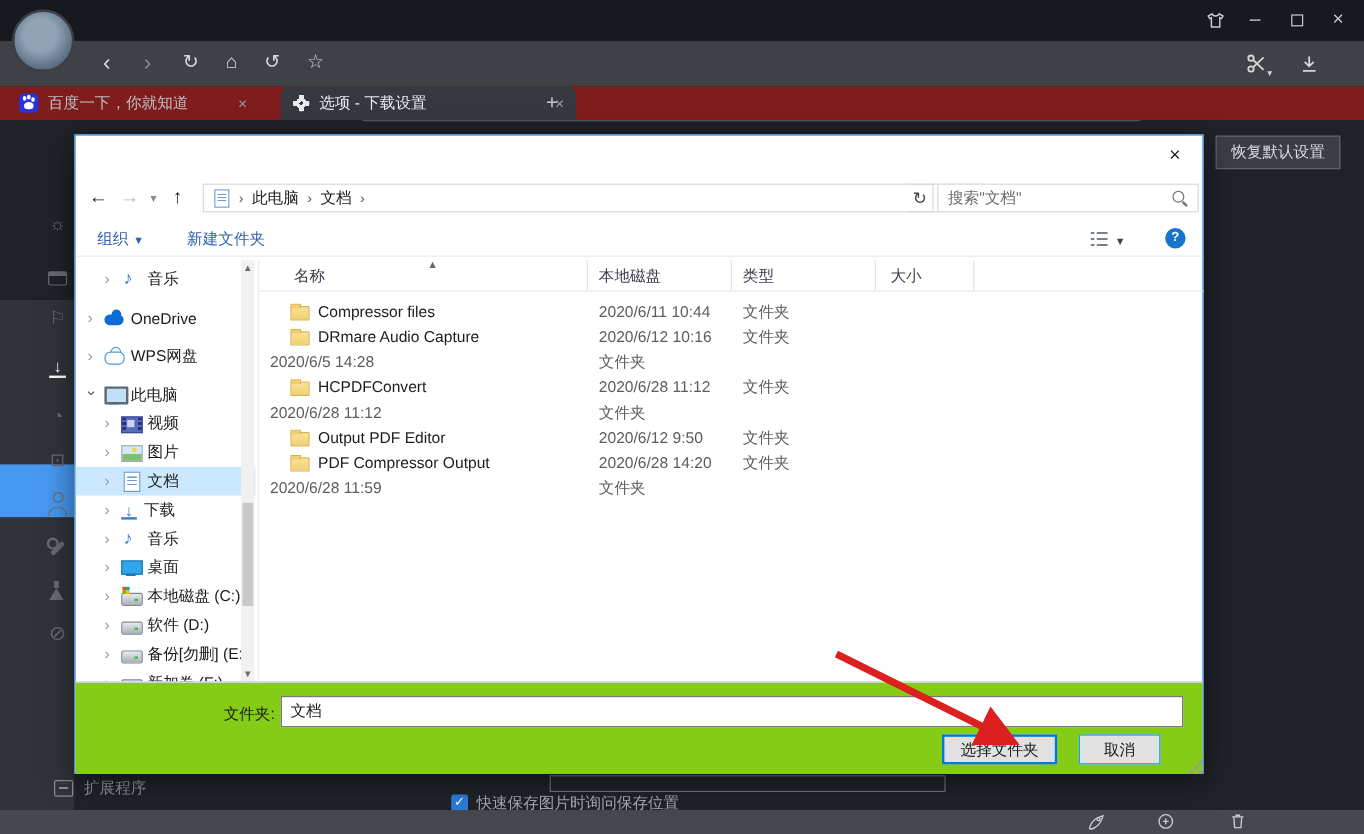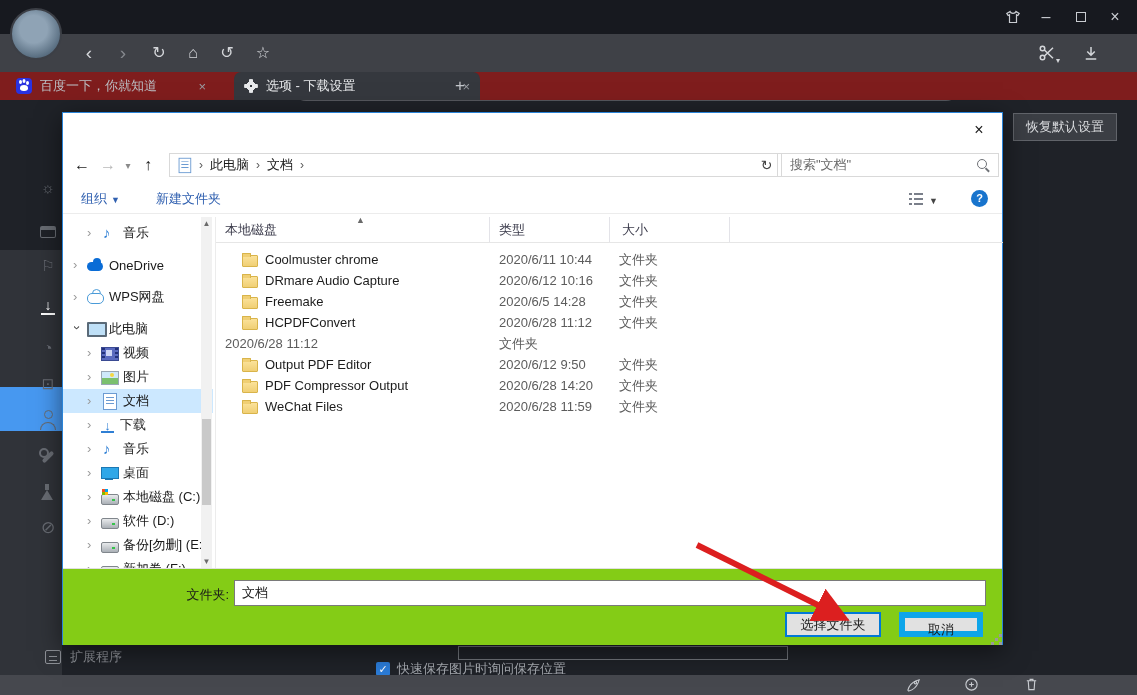--- a/index.html
+++ b/index.html
@@ -169,21 +169,21 @@
   .folder-ic { width:16px; height:12px; background:linear-gradient(#fbe29a,#f0cf74); border:1px solid #d9b44a; border-radius:1px; position:relative; margin-top:2px; flex:0 0 auto; }
   .folder-ic::before { content:""; position:absolute; top:-3px; left:-1px; width:7px; height:3px; background:#f0cf74; border:1px solid #d9b44a; border-bottom:none; border-radius:1px 1px 0 0; }
 
   
   .dlg-footer { position:absolute; left:0; top:455px; width:100%; height:77px; background:#84cc16; border-top:1px solid #e0e0e0; }
   .ff-label { position:absolute; left:60px; top:17px; width:106px; text-align:right; }
   .ff-input { position:absolute; left:171px; top:11px; width:752px; height:26px; background:#fff; border:1px solid #7a7a7a;
               font-size:13px; padding:0 7px; font-family:inherit; color:#1a1a1a; }
   .btn { position:absolute; top:43px; height:25px; background:#e1e1e1; text-align:center; line-height:23px; font-size:13px; color:#1a1a1a; }
   .btn-select { left:722px; width:96px; border:2px solid #0078d7; line-height:21px; }
-  .btn-cancel { left:836px; width:84px; border:6px solid #0ea5e9; }
+  .btn-cancel { left:836px; width:68px; border:1px solid #0ea5e9; }
   .grip { position:absolute; right:4px; bottom:4px; width:3px; height:3px; background:#9a9a9a;
           box-shadow:-4px 4px 0 #9a9a9a, 4px -4px 0 #9a9a9a, 0 0 0 #9a9a9a, -4px -4px 0 transparent, 4px 4px 0 #9a9a9a; }
 
   .red-arrow { position:absolute; left:682px; top:537px; z-index:40; }
 </style>
 </head>
 <body>
 
 <div class="screen">
 
@@ -376,50 +376,47 @@
         </div>
       </div>
     <div class="tree-sb">
       <span class="arr" style="top:2px">▲</span>
       <span class="thumb"></span>
       <span class="arr" style="bottom:2px">▼</span>
     </div>
 
     <div class="filelist">
       <div class="fl-header">
+        <span class="hcell">名称</span>
         <span class="hcell c2">本地磁盘</span>
         <span class="hcell c3">类型</span>
         <span class="hcell c4">大小</span>
         <span class="hcell c5"></span>
         <span class="sort-caret">▲</span>
       </div>
       <div class="fl-body">
           <div class="file-row">
             <span class="fname">
               <span class="folder-ic"></span>
-              <span>Coolmuster chrome</span>
+              <span>Compressor files</span>
             </span>
             <span class="fdate">2020/6/11 10:44</span>
             <span class="ftype">文件夹</span>
             <span></span>
           </div>
           <div class="file-row">
             <span class="fname">
               <span class="folder-ic"></span>
               <span>DRmare Audio Capture</span>
             </span>
             <span class="fdate">2020/6/12 10:16</span>
             <span class="ftype">文件夹</span>
             <span></span>
           </div>
           <div class="file-row">
-            <span class="fname">
-              <span class="folder-ic"></span>
-              <span>Freemake</span>
-            </span>
             <span class="fdate">2020/6/5 14:28</span>
             <span class="ftype">文件夹</span>
             <span></span>
           </div>
           <div class="file-row">
             <span class="fname">
               <span class="folder-ic"></span>
               <span>HCPDFConvert</span>
             </span>
             <span class="fdate">2020/6/28 11:12</span>
@@ -443,24 +440,20 @@
           <div class="file-row">
             <span class="fname">
               <span class="folder-ic"></span>
               <span>PDF Compressor Output</span>
             </span>
             <span class="fdate">2020/6/28 14:20</span>
             <span class="ftype">文件夹</span>
             <span></span>
           </div>
           <div class="file-row">
-            <span class="fname">
-              <span class="folder-ic"></span>
-              <span>WeChat Files</span>
-            </span>
             <span class="fdate">2020/6/28 11:59</span>
             <span class="ftype">文件夹</span>
             <span></span>
           </div>
         </div>
     </div>
 
     <div class="dlg-footer">
       <span class="ff-label">文件夹:</span>
       <input class="ff-input" value="文档" style="">

